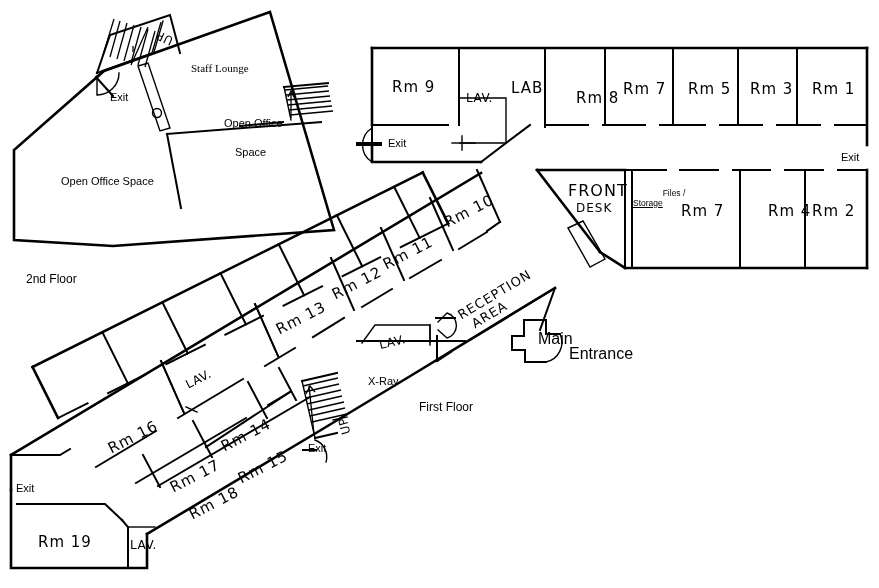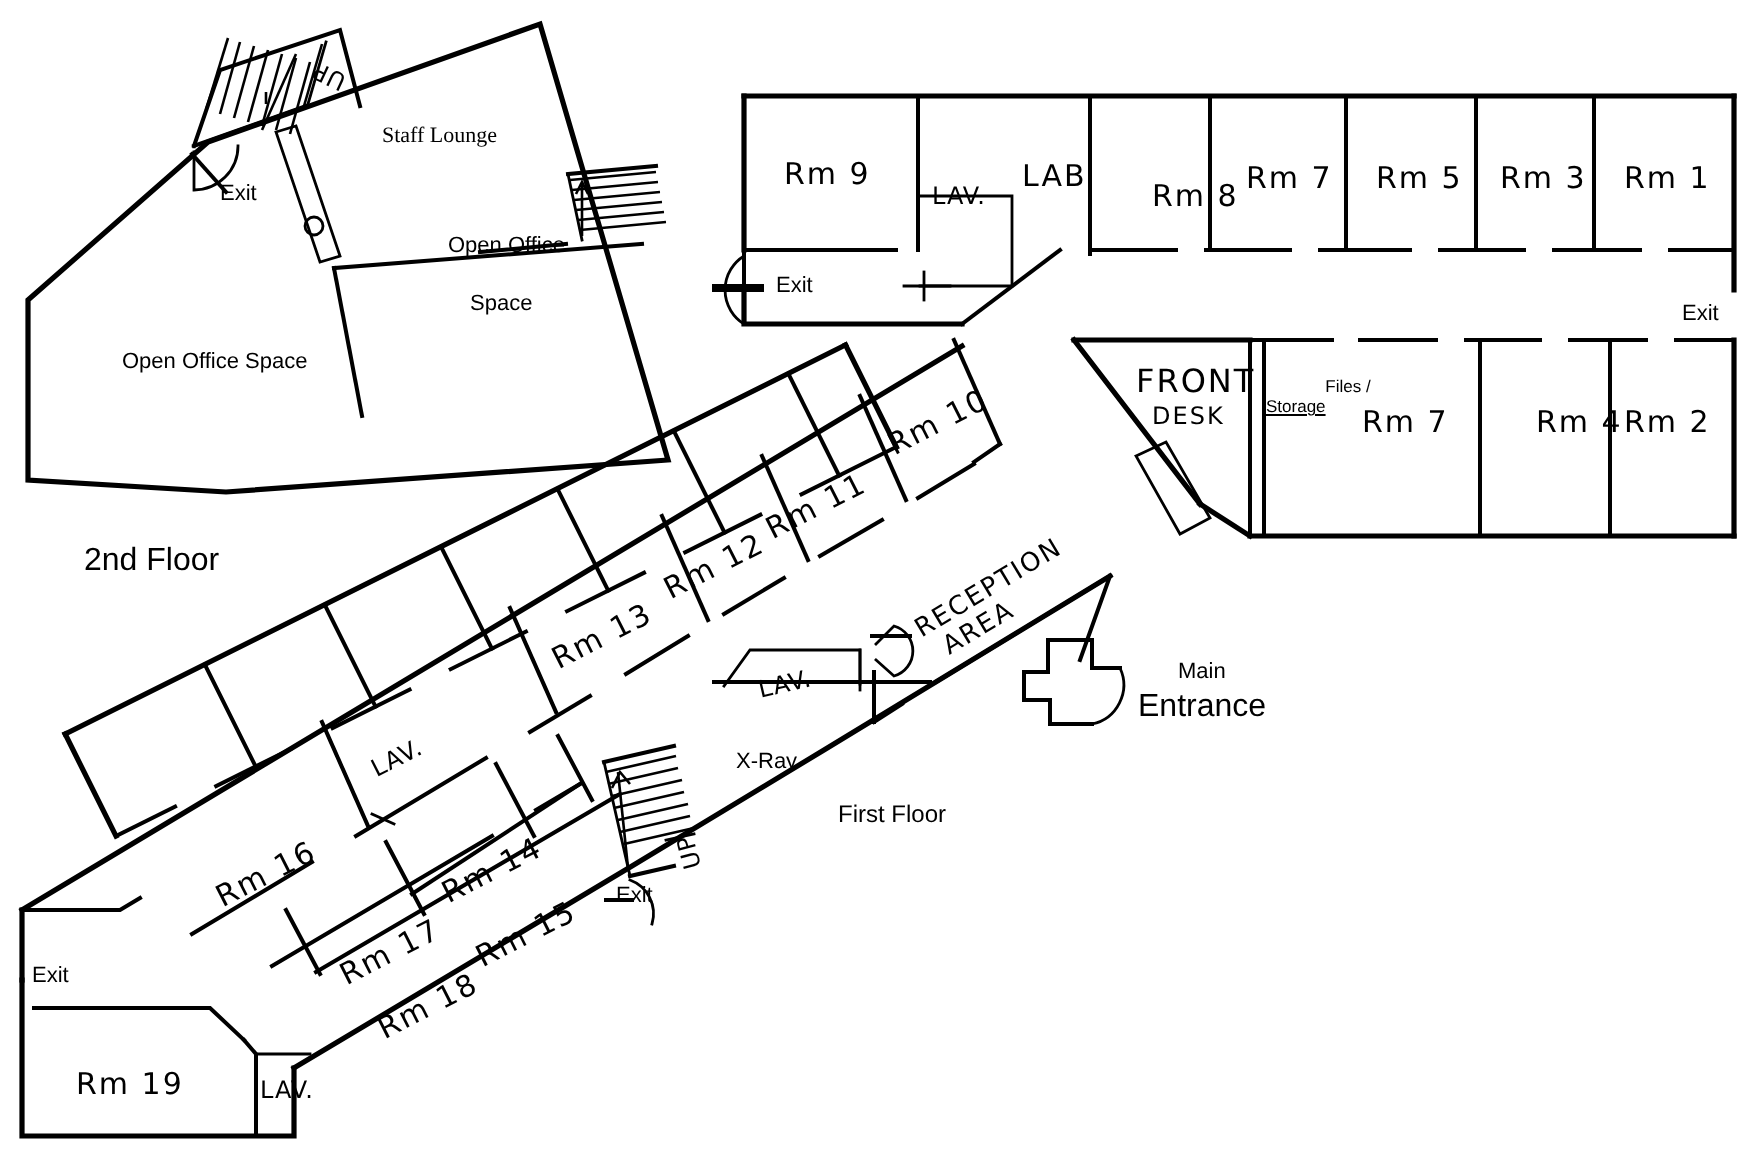--- a/index.html
+++ b/index.html
@@ -329,21 +329,21 @@
     </g>
 
   </svg>
 
   <div class="txt print" style="left:191px;top:62px;font-family:Liberation Serif, serif;">Staff Lounge</div>
   <div class="txt print" style="left:61px;top:175px;">Open Office Space</div>
   <div class="txt print" style="left:224px;top:117px;">Open Office</div>
   <div class="txt print" style="left:235px;top:146px;">Space</div>
   <div class="txt print" style="left:110px;top:91px;">Exit</div>
   <div class="txt hand-sm ctr" style="left:156px;top:31px;transform:rotate(205deg);">UP</div>
-  <div class="txt print" style="left:26px;top:272px;font-size:16px;margin-left:16px;">2nd Floor</div>
+  <div class="txt print" style="left:26px;top:272px;font-size:12px;">2nd Floor</div>
 
   <div class="txt hand" style="left:392px;top:78px;">Rm 9</div>
   <div class="txt hand-sm" style="left:466px;top:91px;">LAV.</div>
   <div class="txt hand" style="left:511px;top:79px;">LAB</div>
   <div class="txt hand" style="left:576px;top:78px;margin-top:11px;">Rm 8</div>
   <div class="txt hand" style="left:623px;top:80px;">Rm 7</div>
   <div class="txt hand" style="left:688px;top:80px;">Rm 5</div>
   <div class="txt hand" style="left:750px;top:80px;">Rm 3</div>
   <div class="txt hand" style="left:812px;top:80px;">Rm 1</div>
   <div class="txt print" style="left:388px;top:137px;">Exit</div>
@@ -368,21 +368,21 @@
   <div class="txt hand ctr" style="left:236px;top:458px;transform:rotate(-27deg);">Rm 15</div>
   <div class="txt hand ctr" style="left:168px;top:467px;transform:rotate(-27deg);">Rm 17</div>
   <div class="txt hand ctr" style="left:187px;top:494px;transform:rotate(-27deg);">Rm 18</div>
   <div class="txt hand" style="left:38px;top:533px;">Rm 19</div>
   <div class="txt hand-sm" style="left:130px;top:538px;">LAV.</div>
 
   <div class="txt hand-sm ctr" style="left:379px;top:335px;transform:rotate(-13deg);">LAV.</div>
   <div class="txt hand ctr" style="left:453px;top:287px;transform:rotate(-31deg);font-size:13px;">RECEPTION</div>
   <div class="txt hand ctr" style="left:470px;top:307px;transform:rotate(-31deg);font-size:13px;">AREA</div>
   <div class="txt print" style="left:368px;top:375px;">X-Ray</div>
-  <div class="txt print" style="left:589px;top:330px;font-size:11px;">Main</div>
+  <div class="txt print" style="left:538px;top:330px;font-size:16px;">Main</div>
   <div class="txt print" style="left:569px;top:345px;font-size:16px;">Entrance</div>
   <div class="txt print" style="left:419px;top:400px;font-size:12px;">First Floor</div>
   <div class="txt hand-sm ctr" style="left:336px;top:419px;transform:rotate(-105deg);">UP</div>
 
   <div class="txt print" style="left:16px;top:482px;">Exit</div>
   <div class="txt print" style="left:308px;top:442px;">Exit</div>
 
 </div>
 
 </body></html>

